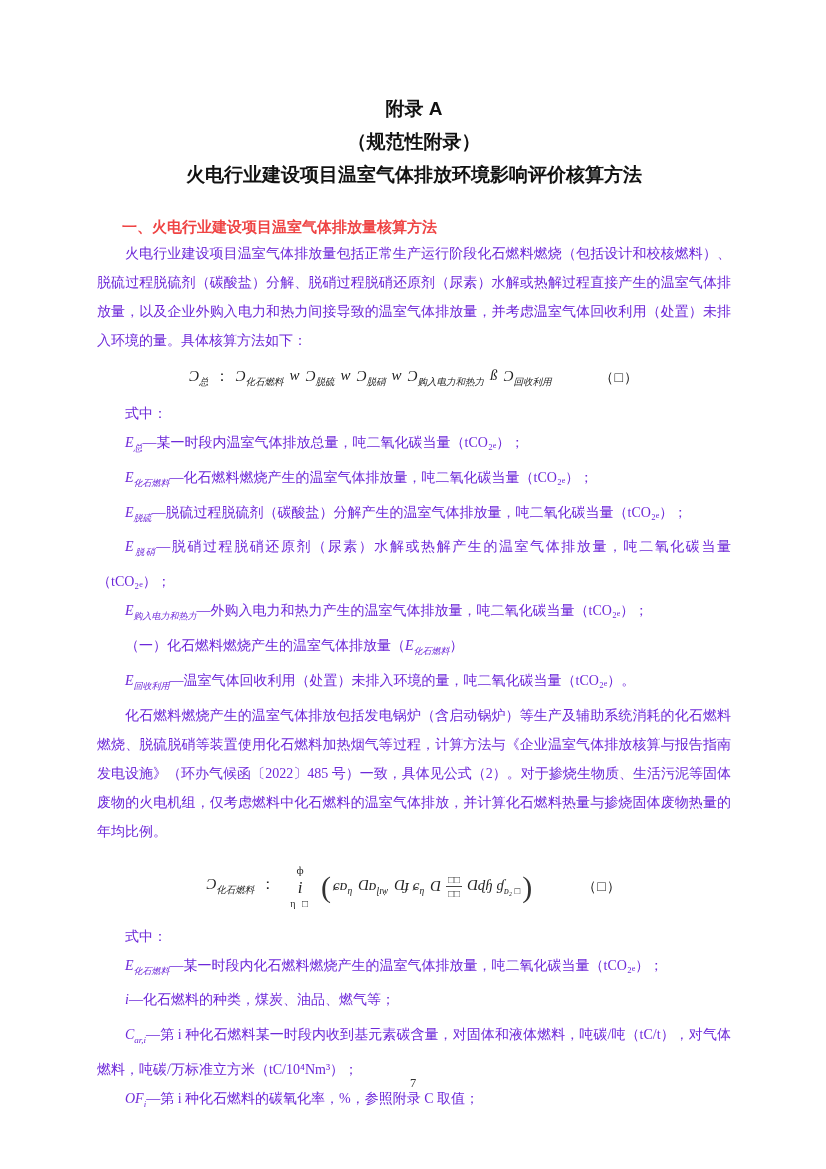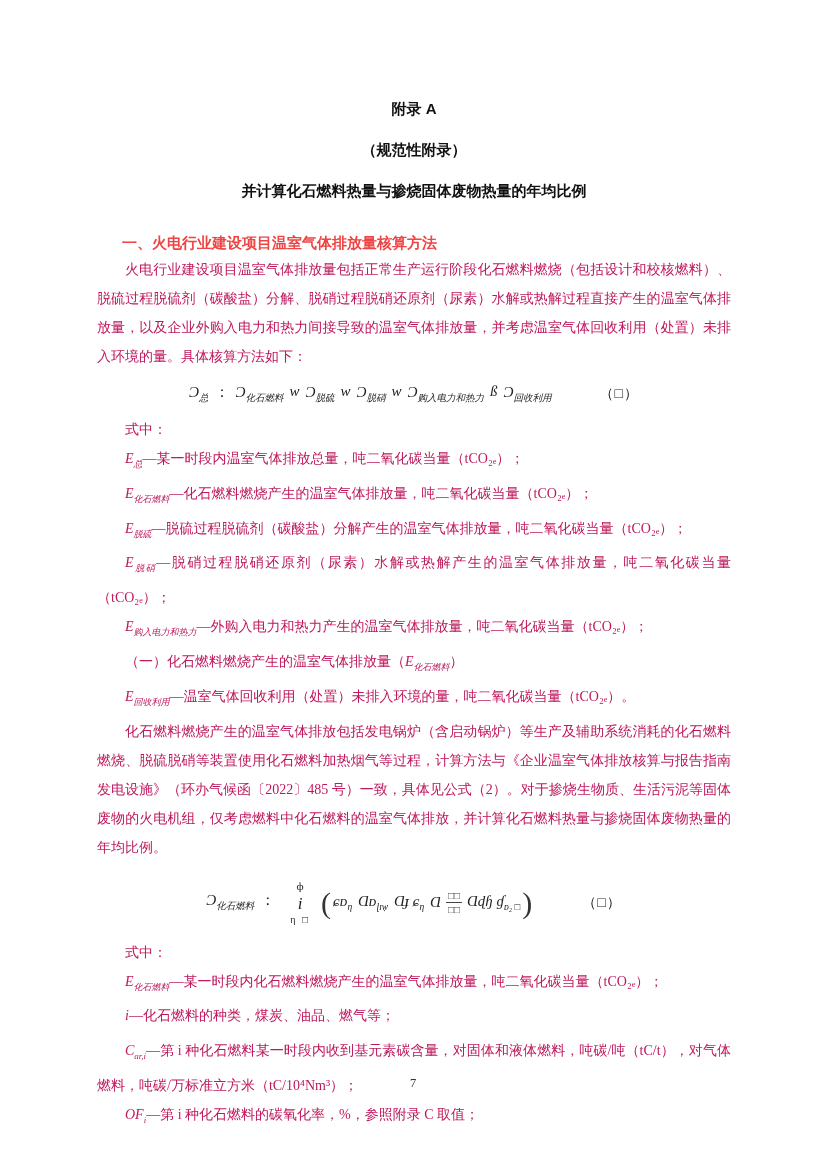--- a/index.html
+++ b/index.html
@@ -12,35 +12,35 @@
     font-family:"Liberation Serif","DejaVu Serif",serif;
     overflow:hidden;
   }
   .content { position:absolute; left:97px; top:0; width:634px; }
 
   .title-block {
     text-align:center;
     font-family:"Liberation Sans","DejaVu Sans",sans-serif;
     font-weight:bold; color:#111;
   }
-  .t-line { margin:16px; font-size:15px; line-height:25px; }
+  .t-line { margin:8px; font-size:19px; line-height:25px; }
   .t-first { margin-top:96px; }
 
   .section-heading {
     font-family:"Liberation Sans","DejaVu Sans",sans-serif;
     font-weight:bold; color:#ef4444;
     font-size:15px; line-height:25px;
     margin:27px 0 0 0;
     text-indent:25px;
   }
 
   .line {
     margin:0; font-size:14px; line-height:29px;
     text-align:justify; text-indent:2em;
-    color:#be185d;
+    color:#6d28d9;
   }
   .var { font-style:italic; }
   .vsub { font-size:9px; font-style:italic; vertical-align:sub; }
 
   .formula {
     display:flex; justify-content:center; align-items:center;
     font-size:15px; font-style:italic; color:#222;
     margin:7px 0 5px 0; min-height:32px;
   }
   .formula sub { font-size:9.5px; font-style:italic; }
@@ -67,21 +67,21 @@
 </style>
 </head>
 <body>
 
 <div class="page">
   <div class="content">
 
     <div class="title-block">
       <p class="t-line t-first">附录 A</p>
       <p class="t-line">（规范性附录）</p>
-      <p class="t-line">并计算化石燃料热量与掺烧固体废物热量的年均比例</p>
+      <p class="t-line">火电行业建设项目温室气体排放环境影响评价核算方法</p>
     </div>
 
     <p class="section-heading">一、火电行业建设项目温室气体排放量核算方法</p>
 
     <p class="line">火电行业建设项目温室气体排放量包括正常生产运行阶段化石燃料燃烧（包括设计和校核燃料）、脱硫过程脱硫剂（碳酸盐）分解、脱硝过程脱硝还原剂（尿素）水解或热解过程直接产生的温室气体排放量，以及企业外购入电力和热力间接导致的温室气体排放量，并考虑温室气体回收利用（处置）未排入环境的量。具体核算方法如下：</p>
 
     <div class="formula">
       <span><i class="var">Ɔ</i><sub>总</sub></span>
       <span class="eq">：</span>
       <span><i class="var">Ɔ</i><sub>化石燃料</sub></span>

